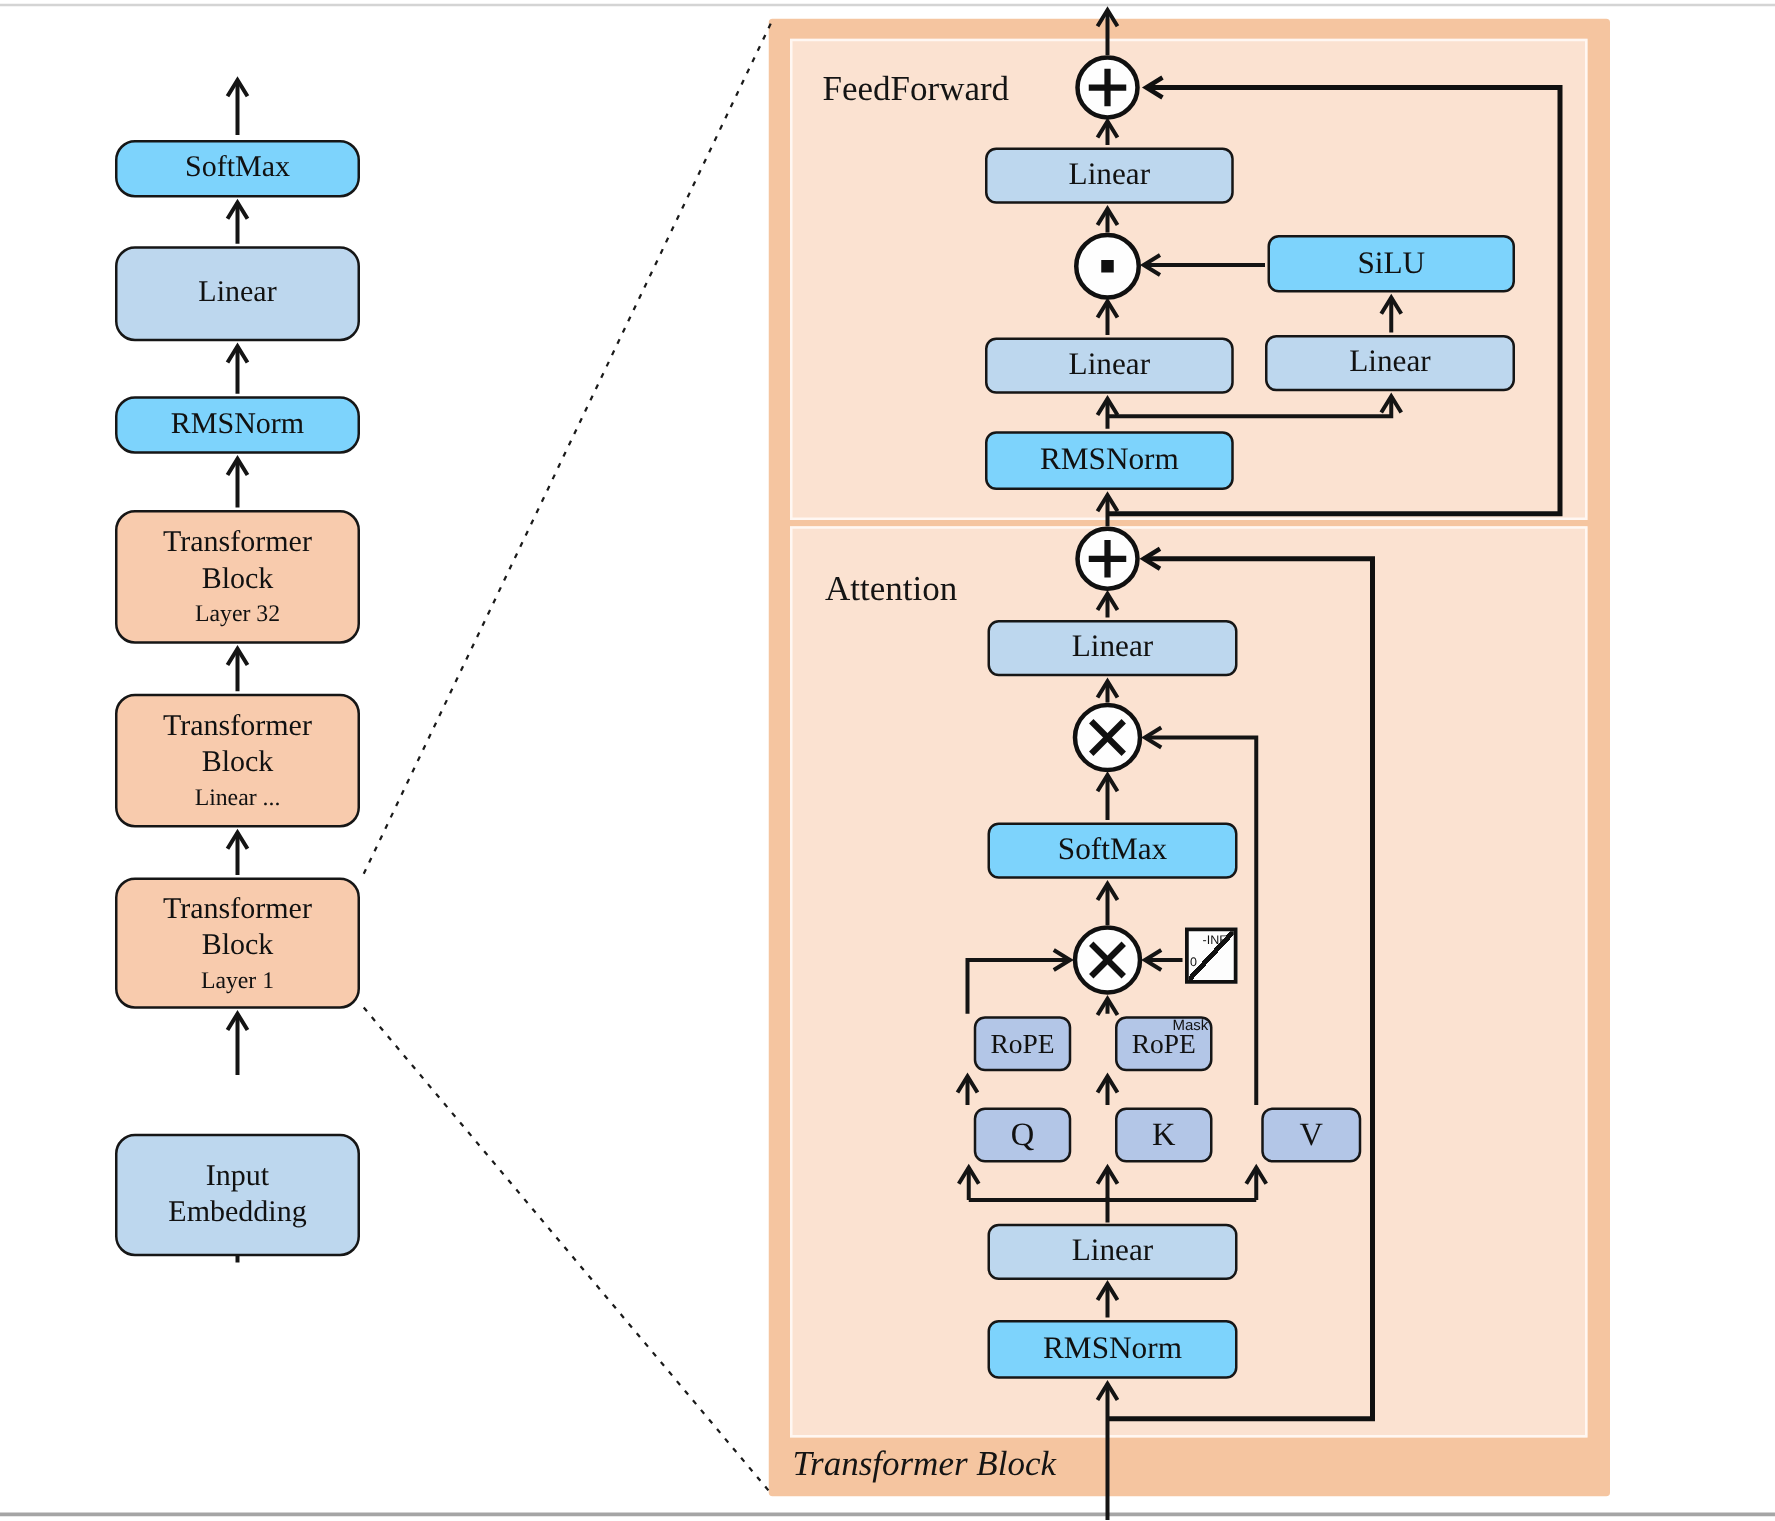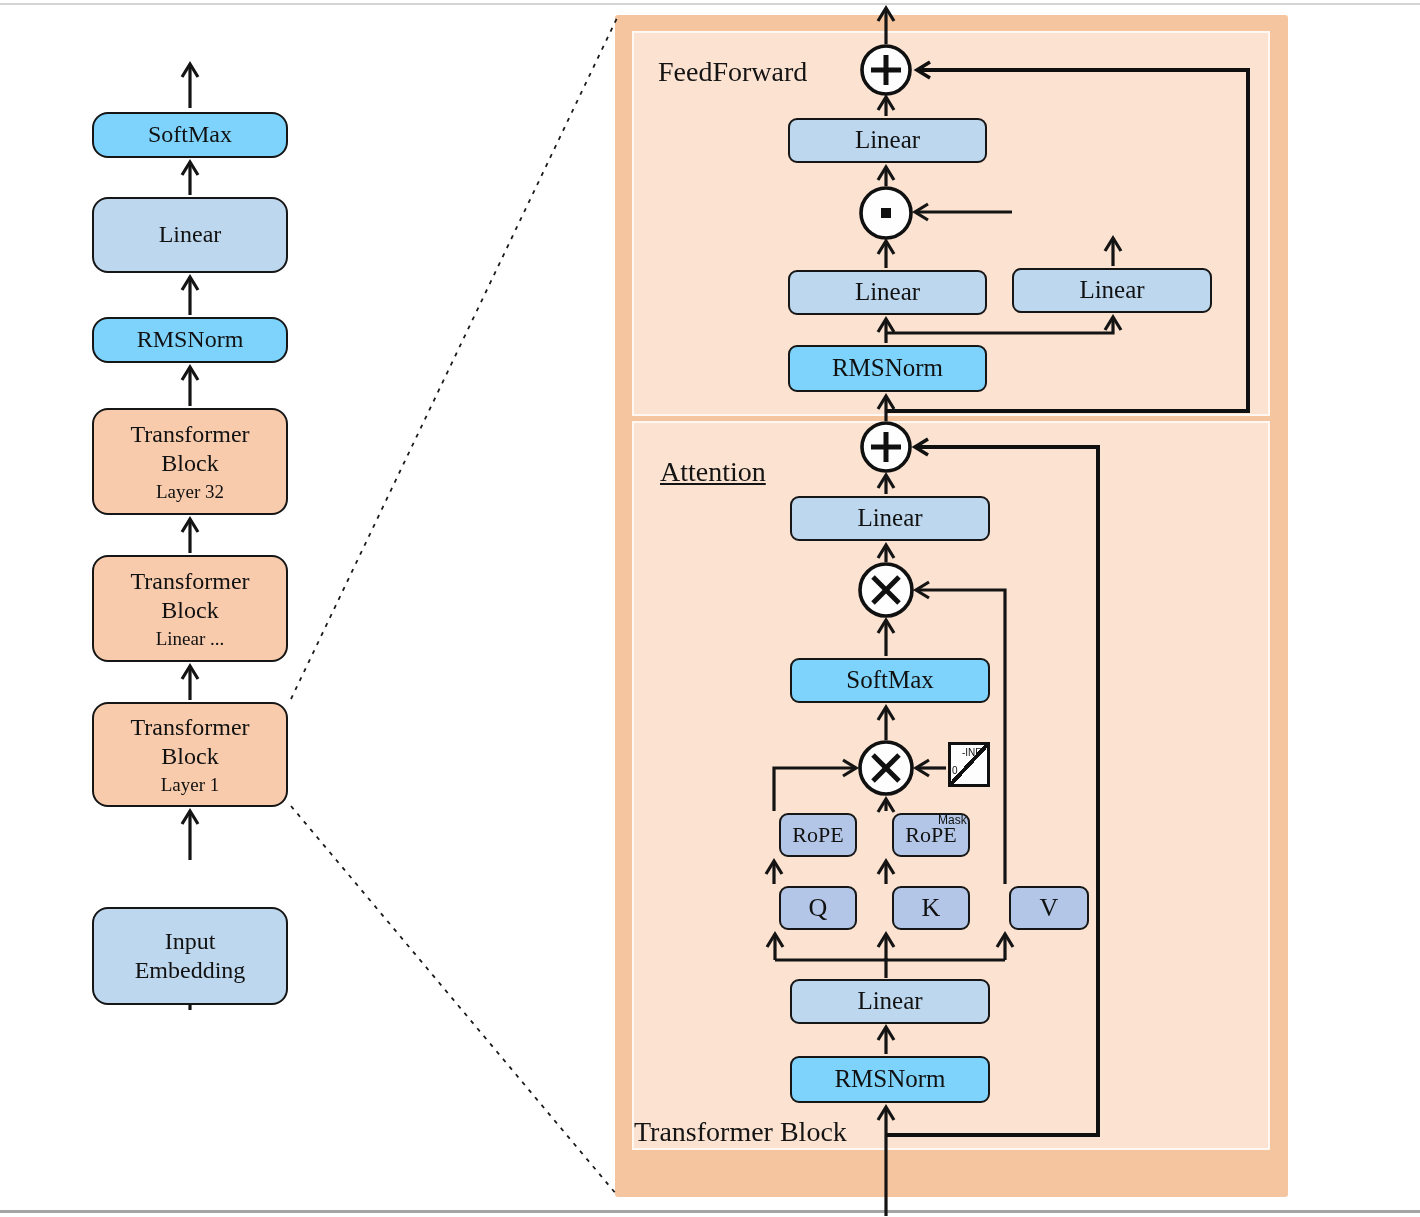--- a/index.html
+++ b/index.html
@@ -158,25 +158,28 @@
     <span>Transformer</span>
     <span>Block</span>
     <span class="lsub">Layer 1</span>
   </div>
   <div class="box lbox blue" style="top:907px;height:98px;">
     <span>Input</span>
     <span>Embedding</span>
   </div>
 
   <div class="plabel" style="left:658px;top:56px;">FeedForward</div>
-  <div class="plabel" style="left:660px;top:456px;text-decoration:underline;">Attention</div>
-  <div class="plabel" style="left:634px;top:1116px;">Transformer Block</div>
+  <div class="plabel" style="left:660px;top:456px;">Attention</div>
+  <div class="plabel" style="left:634px;top:1156px;font-style:italic;">Transformer Block</div>
 
   <div class="box rbox blue" style="left:788px;top:118px;width:199px;height:45px;">
     <span>Linear</span>
+  </div>
+  <div class="box rbox green" style="left:1014px;top:188px;width:198px;height:46px;">
+    <span>SiLU</span>
   </div>
   <div class="box rbox blue" style="left:788px;top:270px;width:199px;height:45px;">
     <span>Linear</span>
   </div>
   <div class="box rbox blue" style="left:1012px;top:268px;width:200px;height:45px;">
     <span>Linear</span>
   </div>
   <div class="box rbox green" style="left:788px;top:345px;width:199px;height:47px;">
     <span>RMSNorm</span>
   </div>

